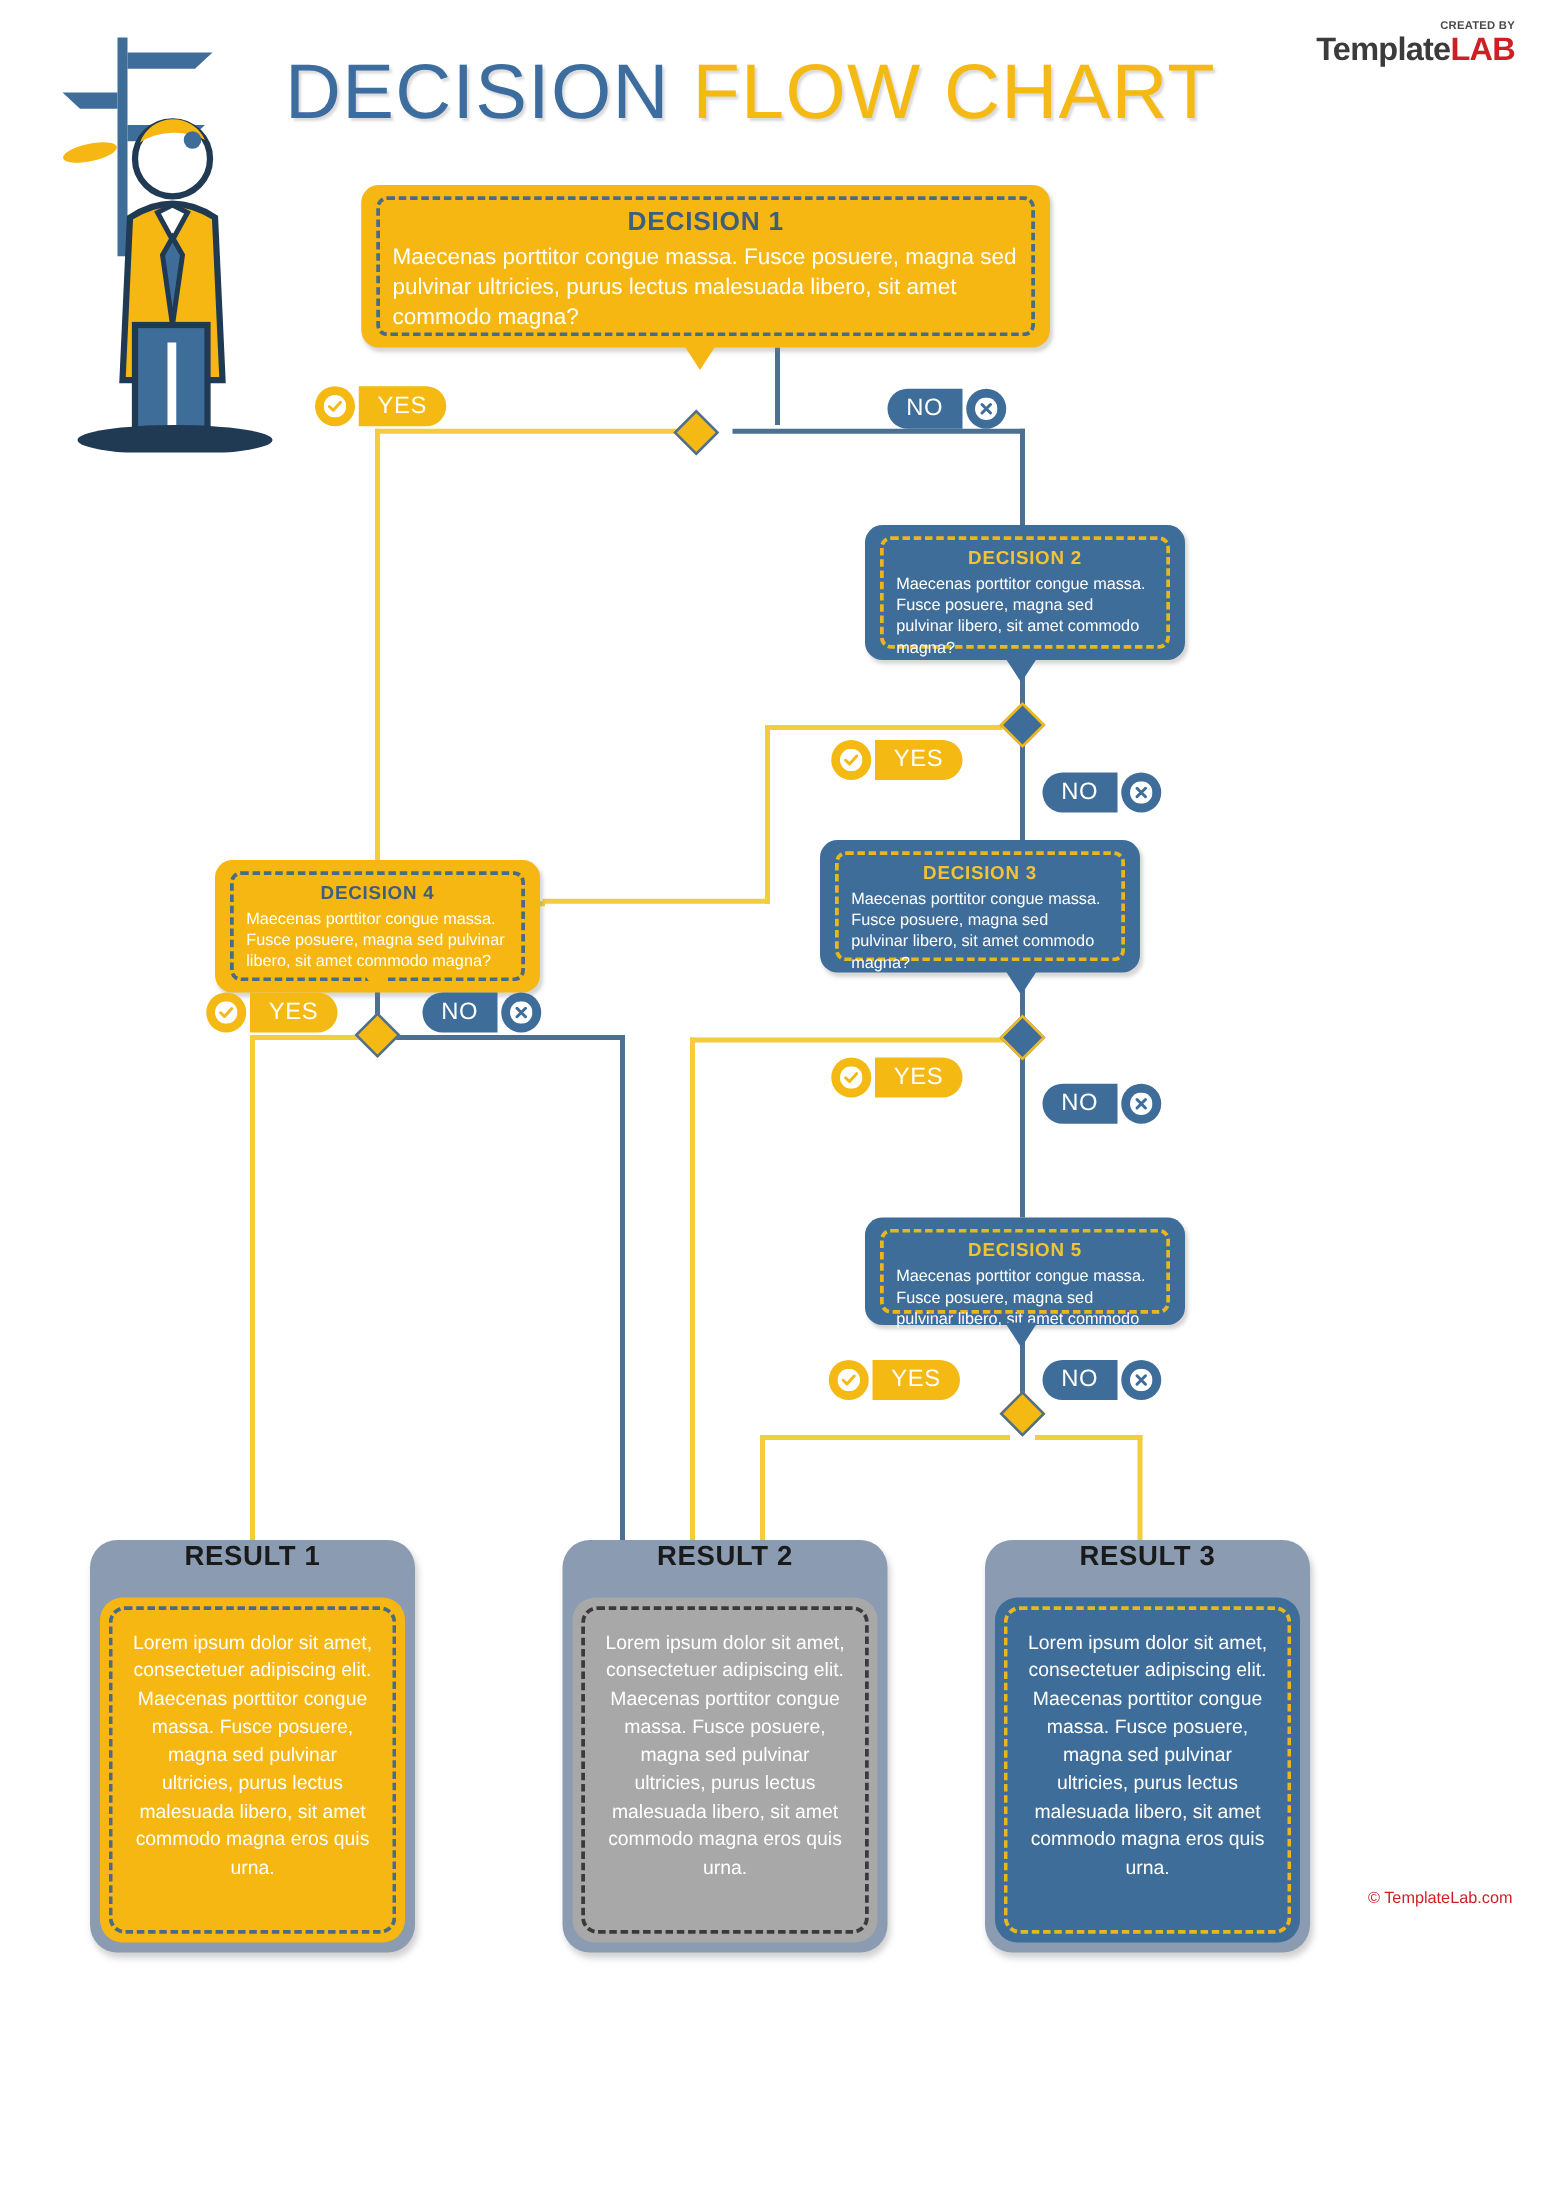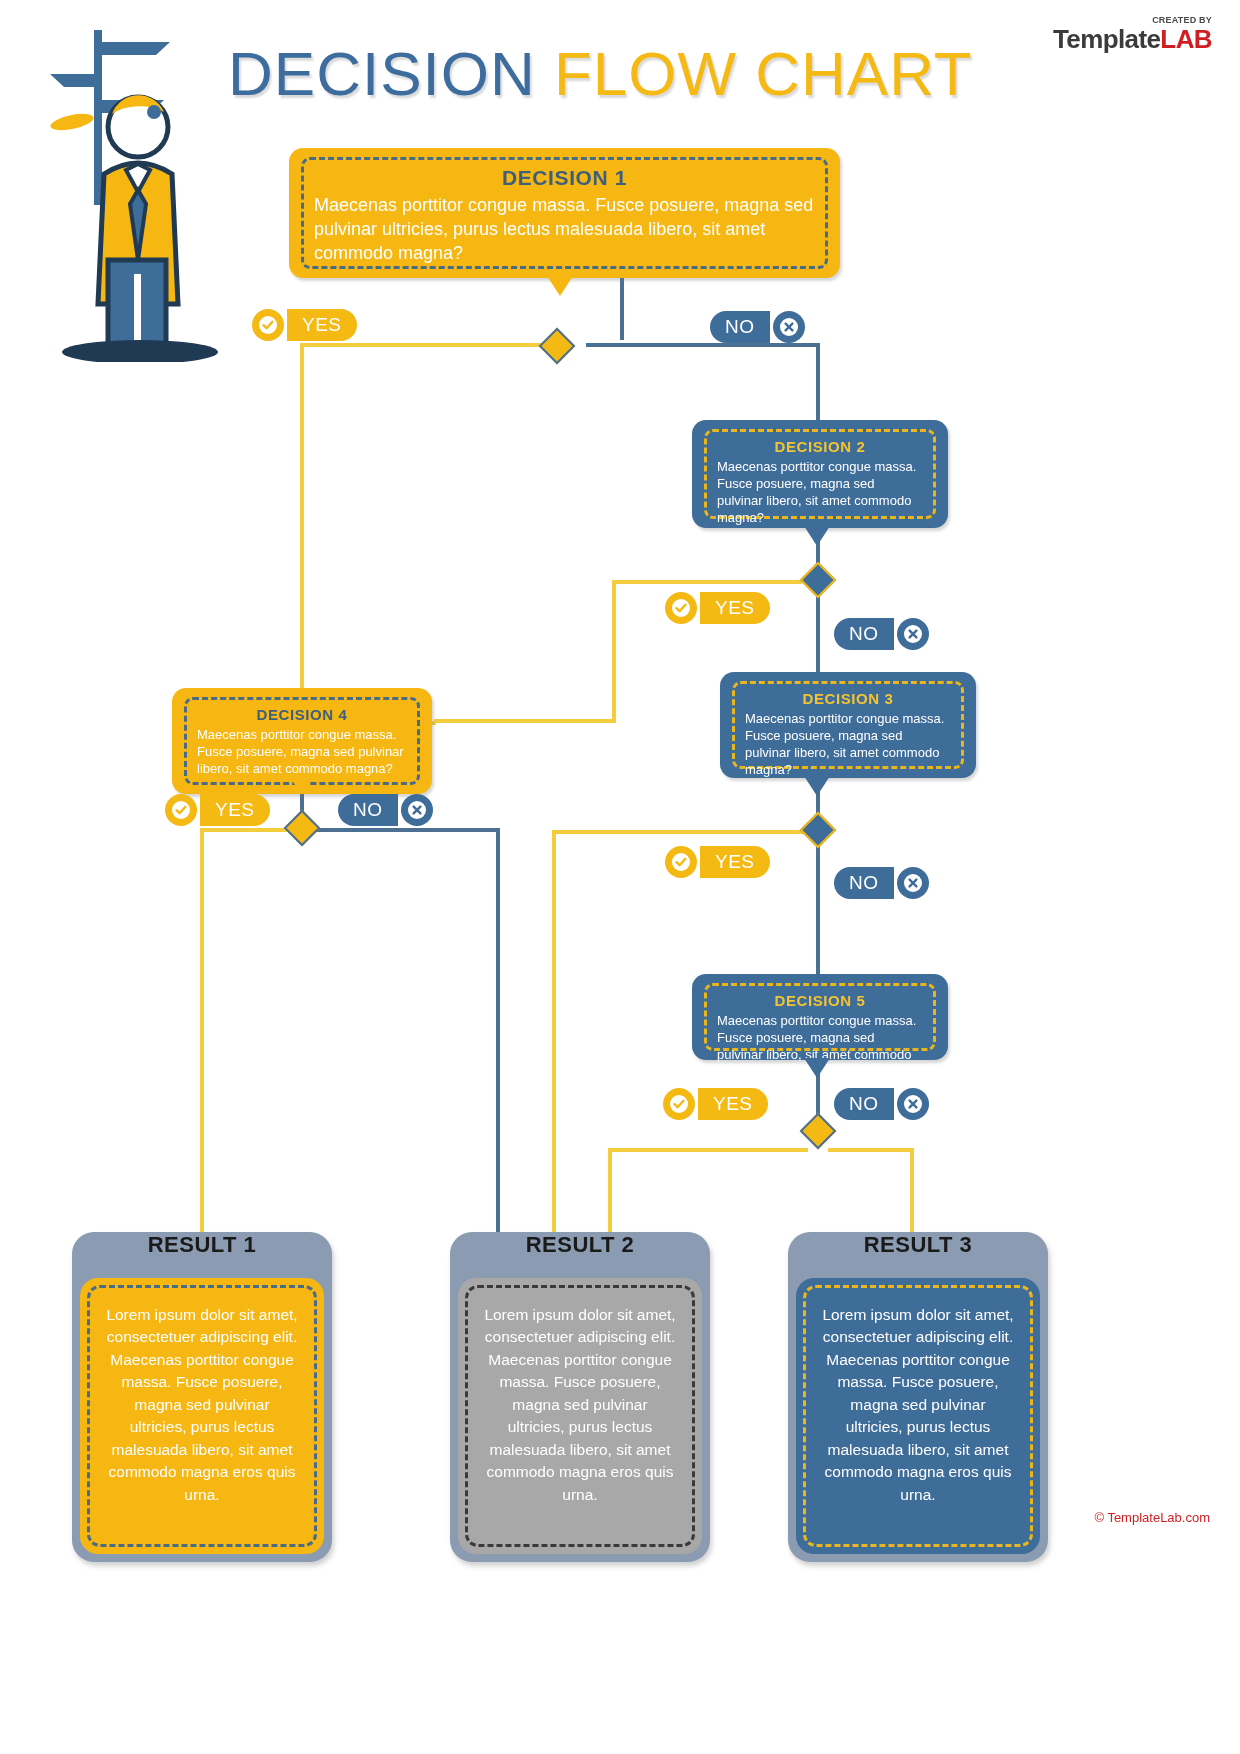--- a/index.html
+++ b/index.html
@@ -218,21 +218,21 @@
   <div class="badge no" style="left:834px; top:618px;">
     <span class="pill">NO</span>
     <span class="circ">
       <svg width="18" height="18" viewBox="0 0 18 18">
           <circle cx="9" cy="9" r="9" fill="#fff"></circle>
           <path d="M5.6 5.6 L12.4 12.4 M12.4 5.6 L5.6 12.4" stroke="#3f6d9a" stroke-width="2.4" stroke-linecap="round"></path>
         </svg>
     </span>
   </div>
 
-  <div class="dbox blue-box" style="left:720px; top:672px; width:256px; height:106px;">
+  <div class="dbox blue-box" style="left:656px; top:672px; width:256px; height:106px;">
     <div class="dinner">
       <div class="dtitle" style="font-size:15px; margin-bottom:3px;">DECISION 3</div>
       <div class="dbody" style="font-size:13px;">Maecenas porttitor congue massa. Fusce posuere, magna sed pulvinar libero, sit amet commodo magna?</div>
     </div>
   </div>
   <div class="tail tail-blue" style="left:804px; top:776px;"></div>
 
   <div class="diamond dia-b" style="left:805px; top:817px;"></div>
   <div class="badge yes" style="left:665px; top:846px;">
     <span class="circ">

